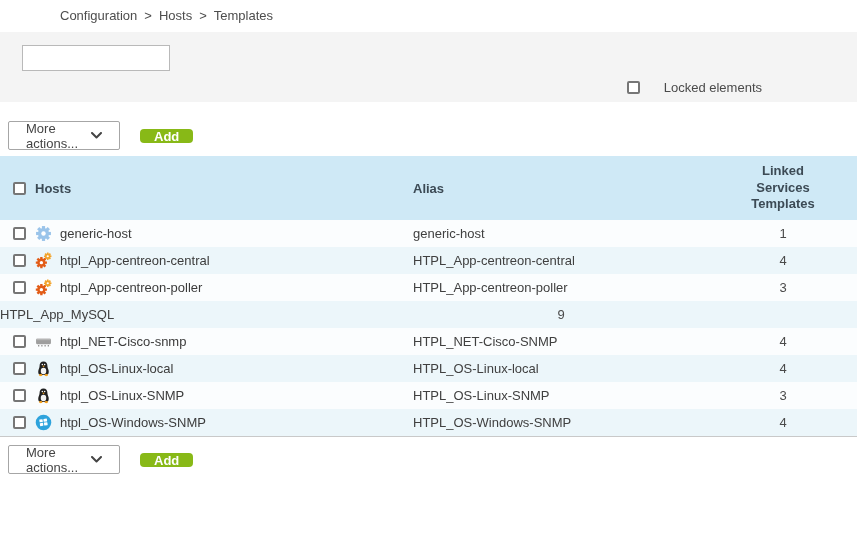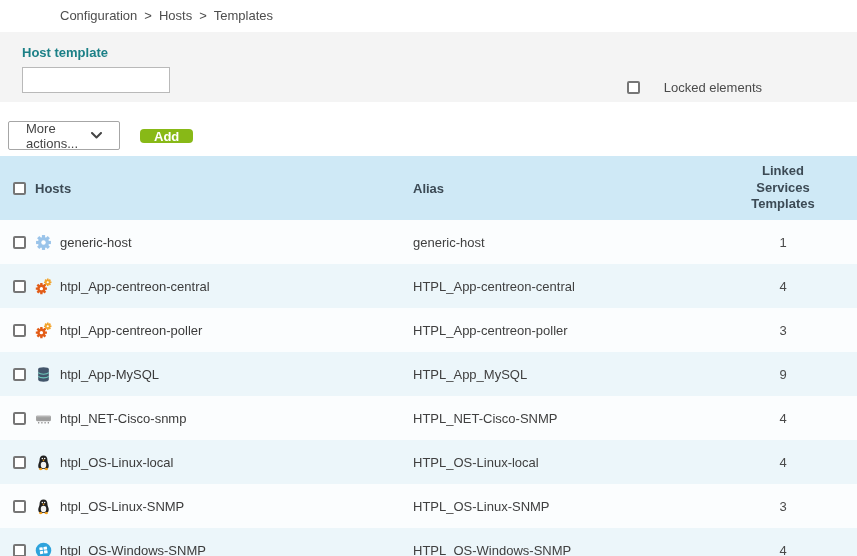--- a/index.html
+++ b/index.html
@@ -33,21 +33,21 @@
                  border:1px solid #a6a6a6; border-radius:2px; background:#fff; padding:0 17px; color:#444; cursor:pointer; }
   .fake-select svg { flex:none; }
   .btn-add { background:#88b917; color:#fff; font-weight:bold; border:none; border-radius:4px;
              height:14px; padding:0 14px; font-size:13px; cursor:pointer; }
 
   
   .thead { display:grid; grid-template-columns:413px 302px 1fr; background:#cfe9f6; min-height:64px;
            align-items:center; font-weight:bold; color:#3c4a55; }
   .th-name { display:flex; align-items:center; gap:9px; padding-left:13px; }
   .th-linked { text-align:center; white-space:pre-line; line-height:1.3; padding-right:6px; }
-  .trow { display:grid; grid-template-columns:413px 302px 1fr; height:44px; align-items:center; }
+  .trow { display:grid; grid-template-columns:413px 302px 1fr; height:27px; align-items:center; }
   .trow.odd  { background:#fbfdfe; }
   .trow.even { background:#ecf6fa; }
   .rows-wrap { border-bottom:1px solid #c9c9c9; }
   .cell-name { display:flex; align-items:center; padding-left:13px; }
   .cell-name .cb { margin-right:9px; }
   .ricon { width:17px; height:17px; margin-right:8px; flex:none; }
   .tpl-name { color:#3b3b3b; cursor:pointer; }
   .cell-count { text-align:center; padding-right:6px; color:#4a4a4a; }
 </style>
 </head>
@@ -67,21 +67,20 @@
     </symbol>
   </defs>
 </svg>
 
 <div class="breadcrumb">
   <span class="crumb">Configuration</span><span class="sep">&gt;</span><span class="crumb">Hosts</span><span class="sep">&gt;</span><span class="crumb">Templates</span>
 </div>
 
 <div class="filter-bar">
   <div class="filter-left">
-    <span class="filter-label">Host template</span>
     <input class="filter-input" type="text" value="" style="">
   </div>
   <div class="locked-wrap">
     <input type="checkbox" class="cb" style="">
     <span>Locked elements</span>
   </div>
 </div>
 
 <div class="action-bar">
   <div class="fake-select">
@@ -139,29 +138,20 @@
           <use href="#gear" transform="translate(8,0) scale(0.5)" style="color:#f2a32b"></use>
           <use href="#gear" transform="translate(0,4) scale(0.75)" style="color:#e25c17"></use>
         </svg>
         <span class="tpl-name">htpl_App-centreon-poller</span>
       </div>
       <div>HTPL_App-centreon-poller</div>
       <div class="cell-count">3</div>
     </div>
 
     <div class="trow even">
-      <div class="cell-name">
-        <input type="checkbox" class="cb" style="">
-        <svg class="ricon" viewBox="0 0 16 16">
-          <ellipse cx="8" cy="3" rx="5" ry="1.8" fill="#43566b"></ellipse>
-          <path d="M3 3v10c0 1.1 2.2 1.9 5 1.9s5-.8 5-1.9V3z" fill="#43566b"></path>
-          <path d="M3 6.3c1 .9 2.8 1.4 5 1.4s4-.5 5-1.4 M3 9.8c1 .9 2.8 1.4 5 1.4s4-.5 5-1.4" stroke="#6fc7bb" stroke-width="1" fill="none"></path>
-        </svg>
-        <span class="tpl-name">htpl_App-MySQL</span>
-      </div>
       <div>HTPL_App_MySQL</div>
       <div class="cell-count">9</div>
     </div>
 
     <div class="trow odd">
       <div class="cell-name">
         <input type="checkbox" class="cb" style="">
         <svg class="ricon" viewBox="0 0 16 16">
           <rect x="1" y="5.5" width="14" height="5" rx="1" fill="#9e9e9e"></rect>
           <rect x="1" y="5.5" width="14" height="1.4" rx="0.7" fill="#b5b5b5"></rect>

